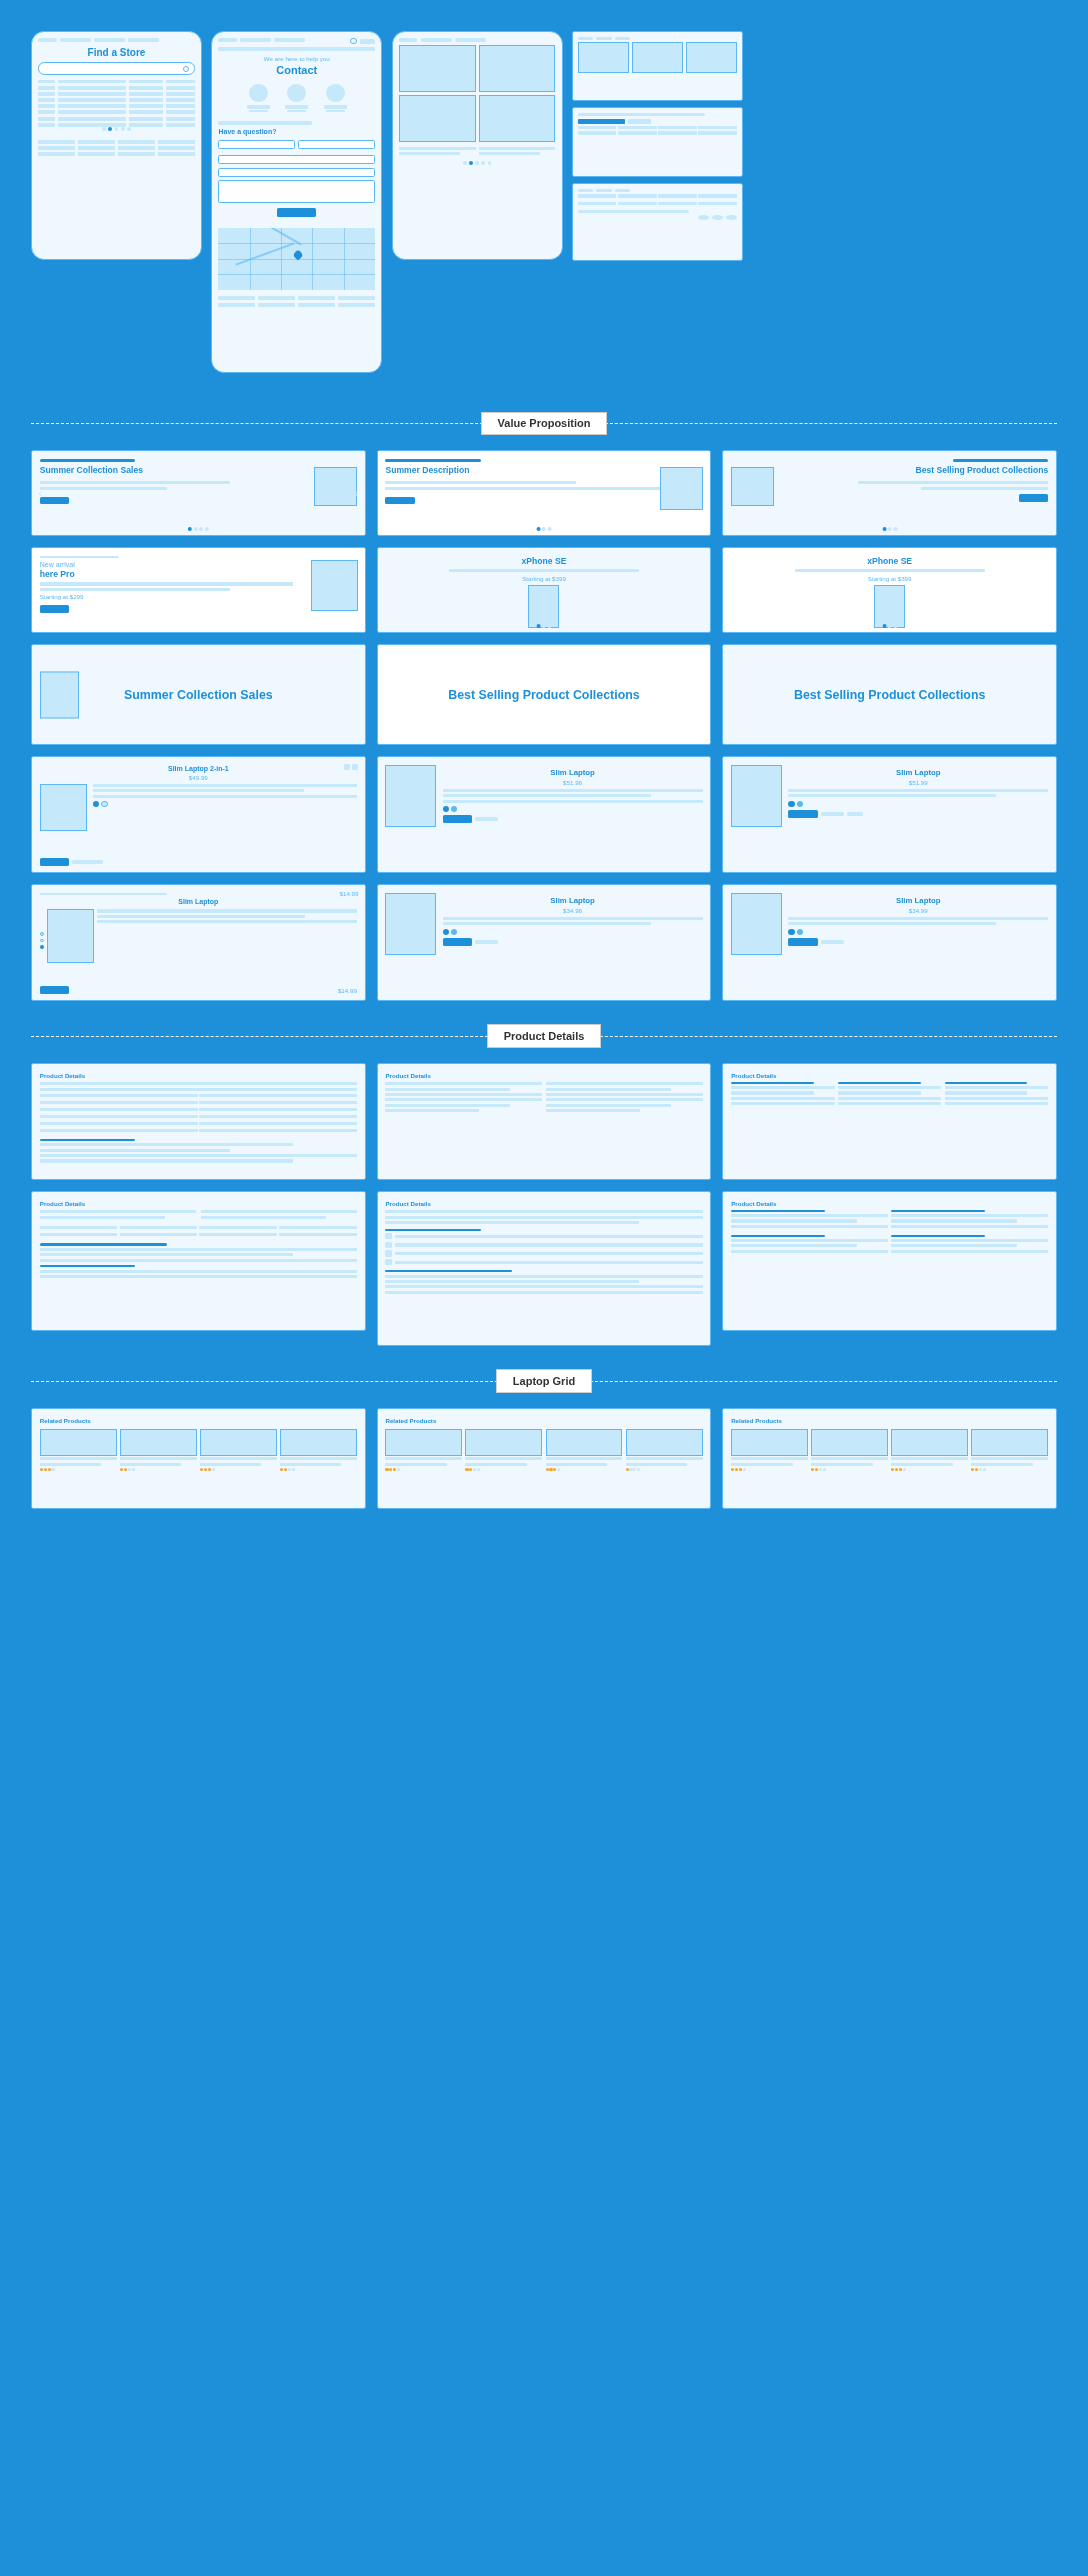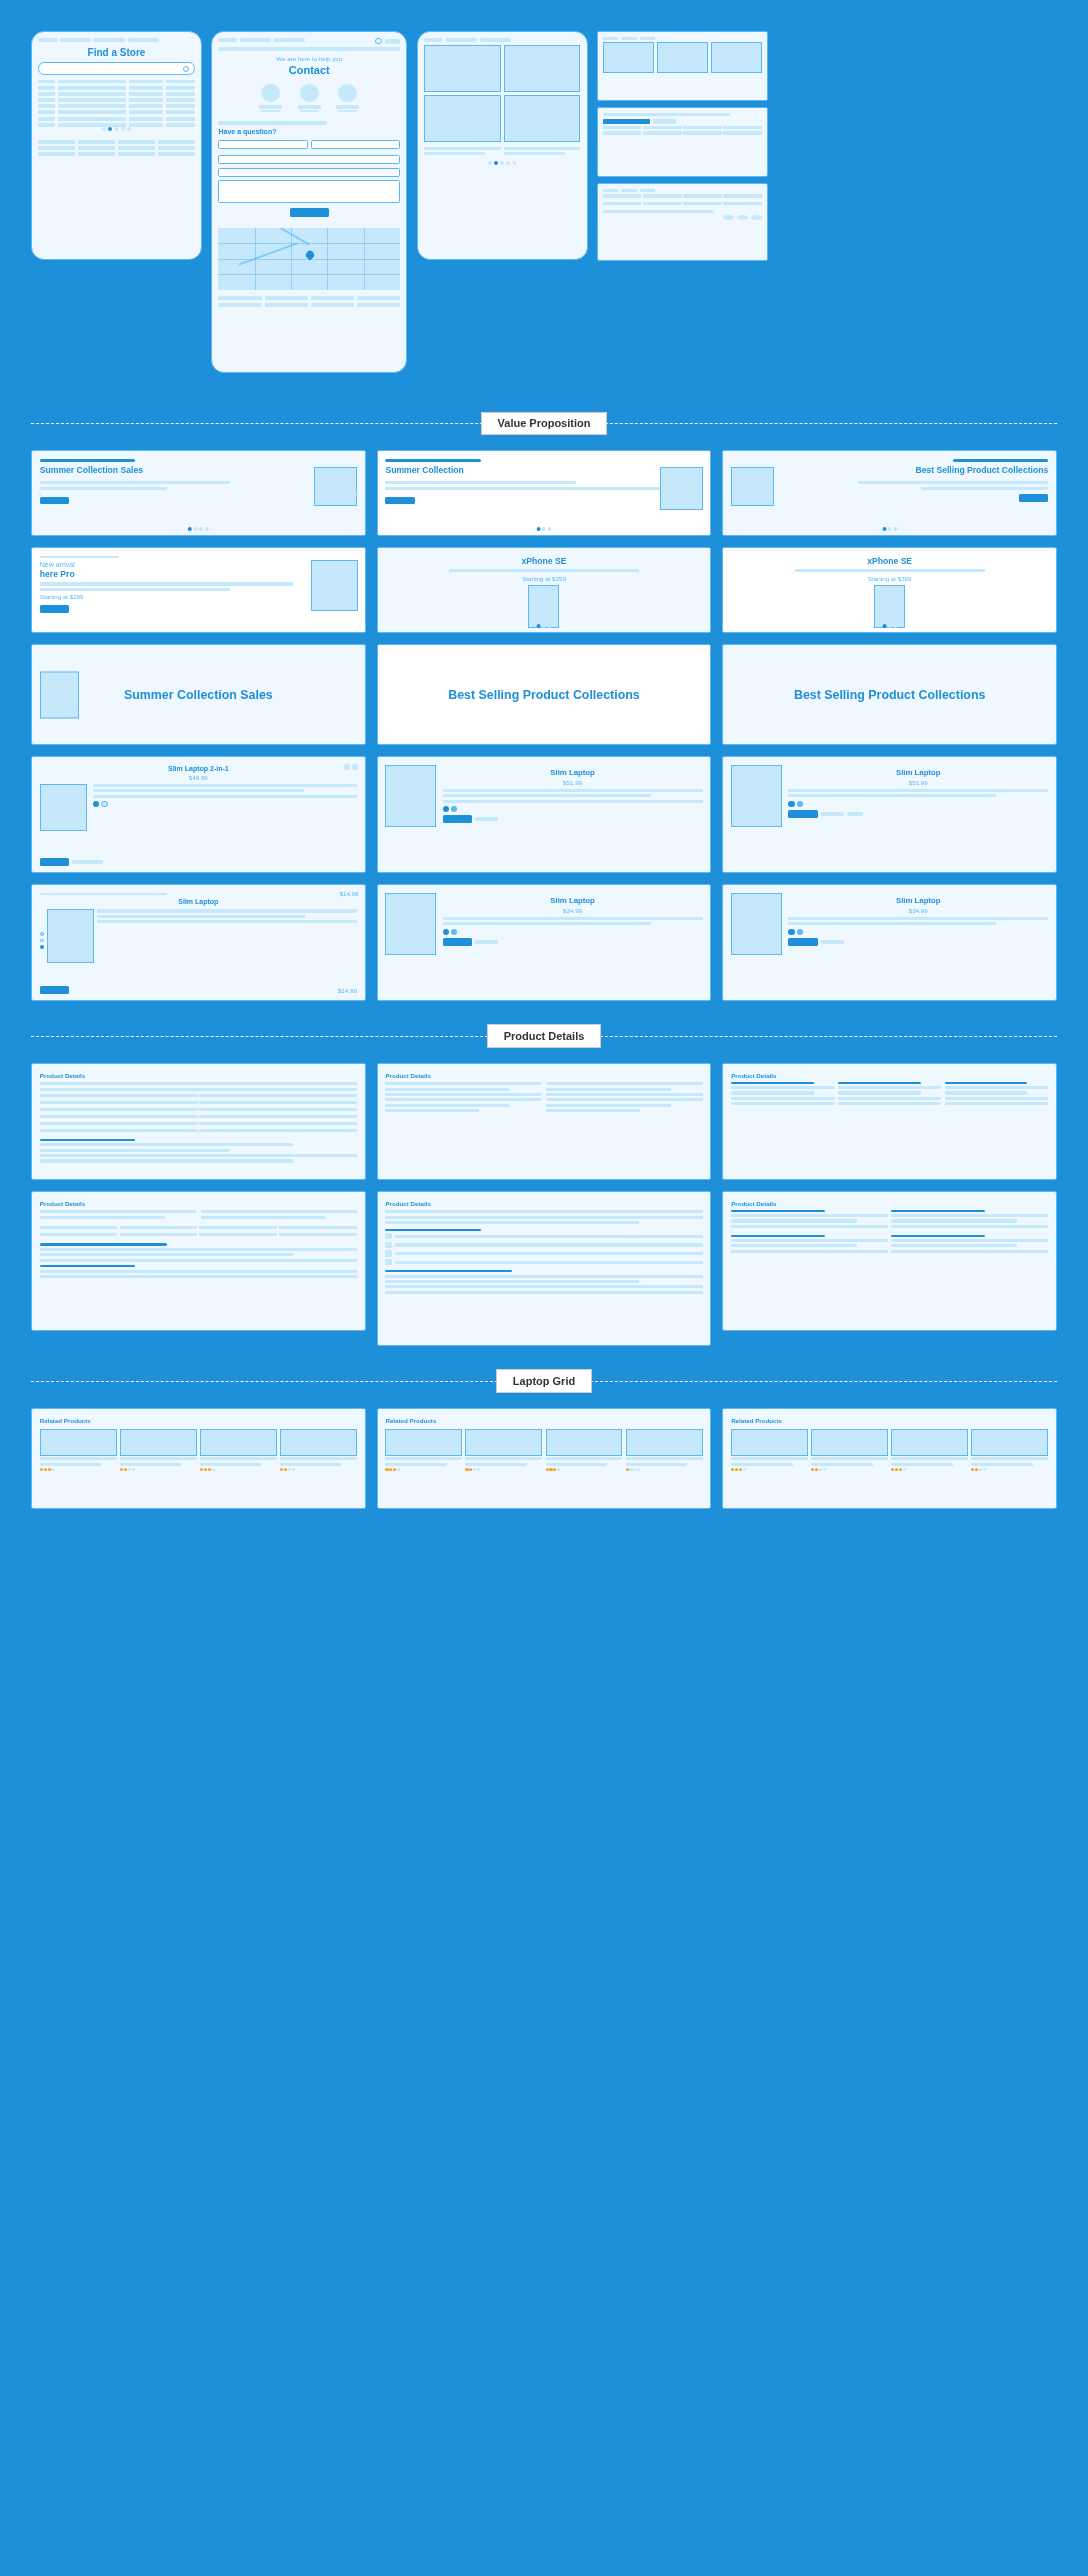--- a/index.html
+++ b/index.html
@@ -53,21 +53,21 @@
 
     .top-wf-card {
       background: #f0f8ff;
       border: 1.2px solid #5bb8f5;
       border-radius: 13px;
       overflow: hidden;
       position: relative;
     }
 
     .twf-1 { width: 171px; height: 229px; }
-    .twf-2 { width: 196px; height: 342px; }
+    .twf-2 { width: 171px; height: 342px; }
 
     .twf-inner {
       padding: 6.2px;
     }
 
     .twf-nav {
       display: flex;
       gap: 3.1px;
       margin-bottom: 4.7px;
     }
@@ -595,21 +595,21 @@
         <div class="pagination-dots" style="position:absolute;bottom:4.7px;left:50%;transform:translateX(-50%);display:flex;gap:1.6px;">
           <div class="dot active"></div>
             <div class="dot"></div>
             <div class="dot"></div>
             <div class="dot"></div>
         </div>
       </div>
 
       <div class="vp-card vp-card-white">
         <div style="height:3.1px;background:#1e90d9;border-radius:1.6px;width:30%;margin-bottom:3.1px;"></div>
-        <div style="font-size:8.6px;font-weight:bold;color:#1e90d9;line-height:1.3;margin-bottom:4.7px;width:50%;">Summer Collection</div>
+        <div style="font-size:8.6px;font-weight:bold;color:#1e90d9;line-height:1.3;margin-bottom:4.7px;width:50%;">Summer Description</div>
         <div class="small-text-line w60"></div>
         <div class="small-text-line w50"></div>
         <div class="blue-btn" style="margin-top:4.7px;background:#1e90d9;"></div>
         <div style="position:absolute;right:7.8px;top:15.5px;width:43px;height:43px;background:#c5e8fb;border:0.8px solid #5bb8f5;"></div>
         <div class="pagination-dots" style="position:absolute;bottom:4.7px;left:50%;transform:translateX(-50%);display:flex;gap:1.6px;">
           <div class="dot active"></div>
             <div class="dot"></div>
             <div class="dot"></div>
         </div>
       </div>

